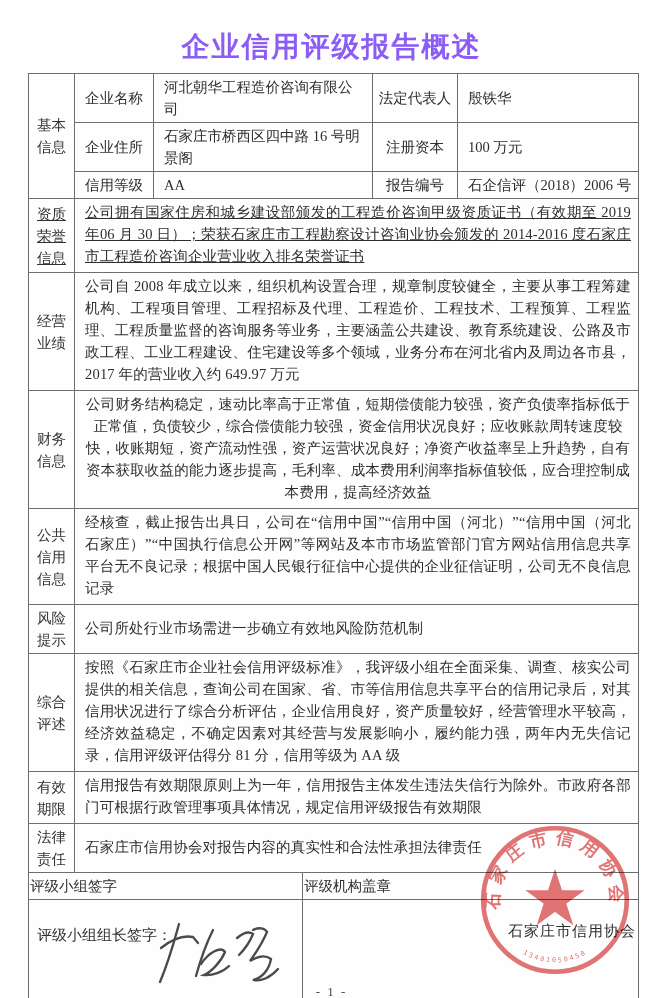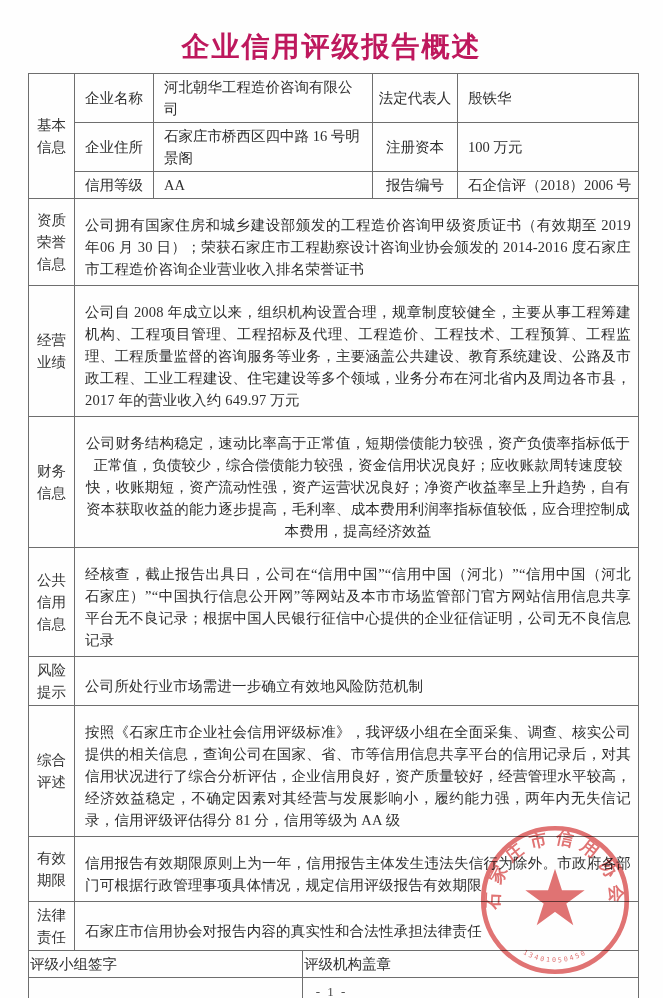--- a/index.html
+++ b/index.html
@@ -3,41 +3,41 @@
 <meta charset="utf-8">
 <style>
   html,body{margin:0;padding:0;background:#ffffff;}
   .page{
     position:relative;width:663px;height:998px;background:#fefefe;
     font-family:"Liberation Serif","DejaVu Serif",serif;color:#2e2e2e;
     overflow:hidden;
   }
   .title{
     position:absolute;top:28px;left:0;right:0;margin:0;
-    text-align:center;font-size:28px;font-weight:700;letter-spacing:2px;color:#be185d;
+    text-align:center;font-size:28px;font-weight:700;letter-spacing:2px;color:#8b5cf6;
   }
   table.report{
     position:absolute;left:28px;top:73px;width:610px;
     border-collapse:collapse;table-layout:fixed;
   }
   table.report td{
     border:1px solid #6e6e6e;vertical-align:middle;box-sizing:border-box;
     font-size:14.5px;line-height:22px;
   }
   td.lbl{
     text-align:center;padding:2px 4px;font-size:15px;line-height:22px;color:#333;margin-left:12px;
   }
   td.sub{text-align:center;font-size:15px;padding:2px 2px;margin-left:44px;}
   td.val{text-align:left;padding:2px 6px 2px 10px;font-size:14.5px;}
   td.txt{
-    text-align:justify;padding:15px 7px 5px 10px;letter-spacing:0.2px;
+    text-align:justify;padding:2px 7px 5px 10px;letter-spacing:0.2px;
   }
   td.center{text-align:left;font-size:15px;}
   tr.h42 td{height:42px;} tr.h45 td{height:45px;} tr.h27 td{height:27px;}
-  tr.h66 td{height:66px;} tr.h109 td{height:109px;} tr.h107 td{height:107px;text-align:center;}
+  tr.h66 td{height:66px;text-decoration:underline;} tr.h109 td{height:109px;} tr.h107 td{height:107px;text-align:center;}
   tr.h88 td{height:88px;} tr.h43 td{height:43px;} tr.h111 td{height:111px;}
   tr.h148 td{height:148px;}
   td.signcell{position:relative;vertical-align:top;}
   .sign-label{position:absolute;top:24px;left:8px;font-size:15px;}
   .sig-svg{position:absolute;left:128px;top:18px;}
   .org-name{position:absolute;top:20px;right:2px;font-size:15px;letter-spacing:1px;white-space:nowrap;}
   .stamp{
     position:absolute;left:477px;top:822px;width:156px;height:156px;
     mix-blend-mode:multiply;opacity:0.88;pointer-events:none;
   }

